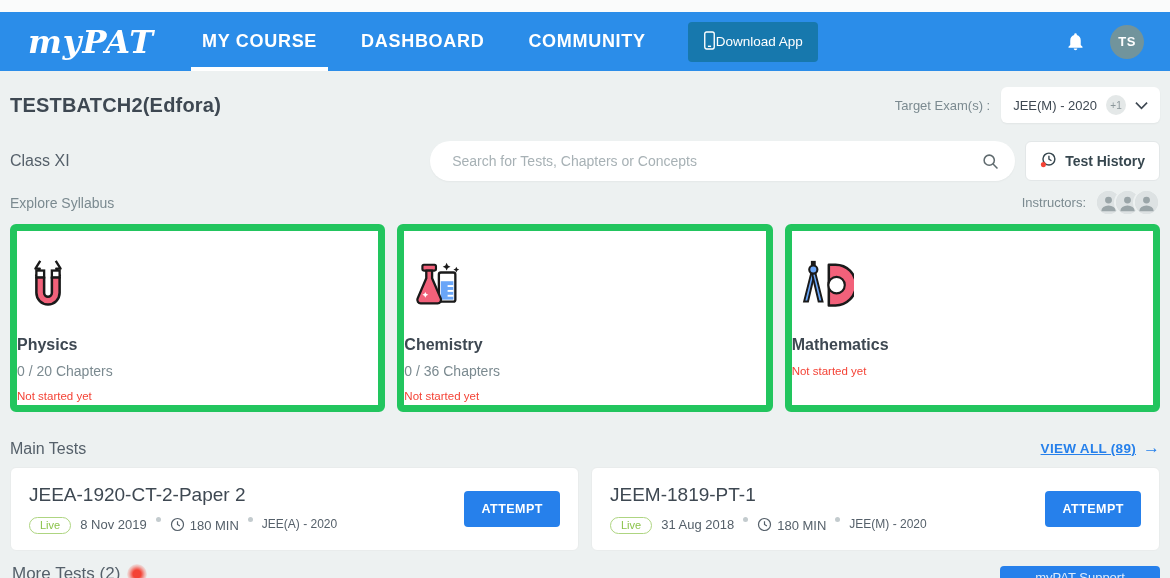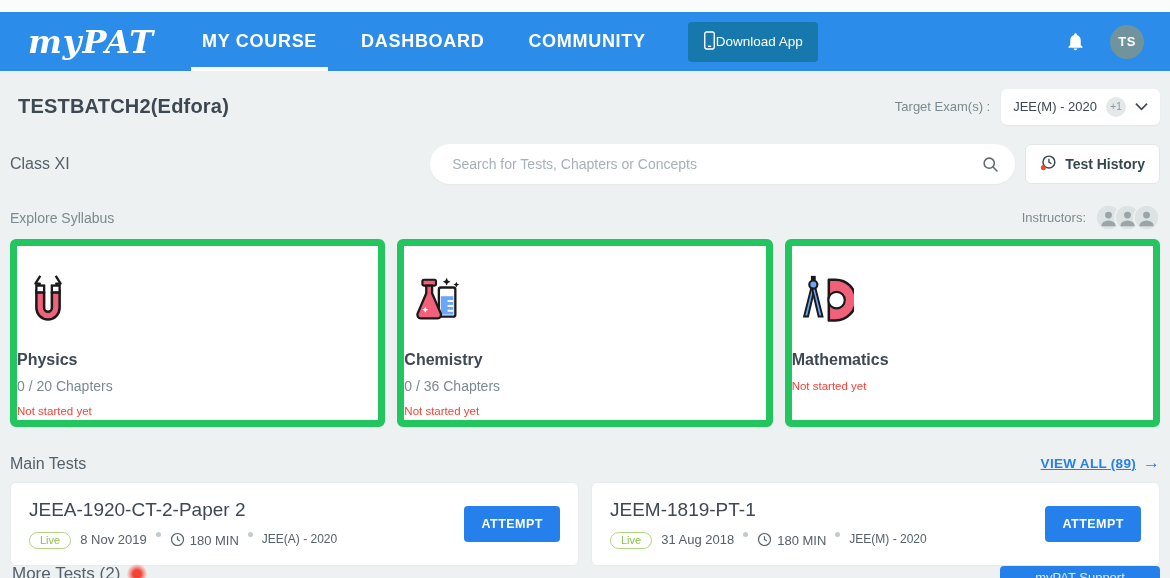--- a/index.html
+++ b/index.html
@@ -47,21 +47,21 @@
     width: 34px; height: 34px; border-radius: 50%;
     background: #71949c; color: #fff; font-weight: bold; font-size: 13px;
     display: flex; align-items: center; justify-content: center;
     letter-spacing: .5px; cursor: pointer;
   }
 
   
   .content { padding: 0 10px; }
 
   .page-header { display: flex; justify-content: space-between; align-items: center; margin-top: 16px; }
-  .batch-title { font-size: 20px; font-weight: bold; color: #3e4852; margin: 8px; letter-spacing: .2px; }
+  .batch-title { font-size: 20px; font-weight: bold; color: #3e4852; margin: 0; letter-spacing: .2px; }
   .target-exam { display: flex; align-items: center; gap: 11px; }
   .te-label { font-size: 13px; color: #7b8a90; }
   .te-pill {
     display: flex; align-items: center; gap: 9px;
     background: #fff; border-radius: 6px; padding: 8px 12px;
     font-size: 13px; color: #3e4852; cursor: pointer;
     box-shadow: 0 1px 2px rgba(0,0,0,.05);
   }
   .te-badge {
     width: 20px; height: 20px; border-radius: 50%;
@@ -83,21 +83,21 @@
   .search-input::placeholder { color: #a7b1b5; }
   .search-icon-btn { background: none; border: none; padding: 0; cursor: pointer; line-height: 0; }
   .history-btn {
     margin-left: 10px; height: 40px;
     background: #fff; border: 1px solid #e3e7e8; border-radius: 6px;
     display: flex; align-items: center; gap: 8px; padding: 0 14px;
     font-family: inherit; font-size: 14px; font-weight: bold; color: #37474f; cursor: pointer;
     white-space: nowrap;
   }
 
-  .syllabus-header { display: flex; justify-content: space-between; align-items: center; margin-top: 20px; }
+  .syllabus-header { display: flex; justify-content: space-between; align-items: center; margin-top: 8px; }
   .section-label { font-size: 14px; color: #7b8a90; }
   .instructors { display: flex; align-items: center; font-size: 13px; color: #7b8a90; }
   .instr-stack { display: flex; margin-left: 9px; }
   .instr-avatar {
     width: 27px; height: 27px; border-radius: 50%; margin-left: -8px;
     border: 2px solid #edf1f1; background: #d9dedf; overflow: hidden; cursor: pointer; line-height: 0;
   }
   .instr-avatar:first-child { margin-left: 0; }
 
   .subject-grid { display: grid; grid-template-columns: repeat(3, 1fr); gap: 12px; margin-top: 8px; }

